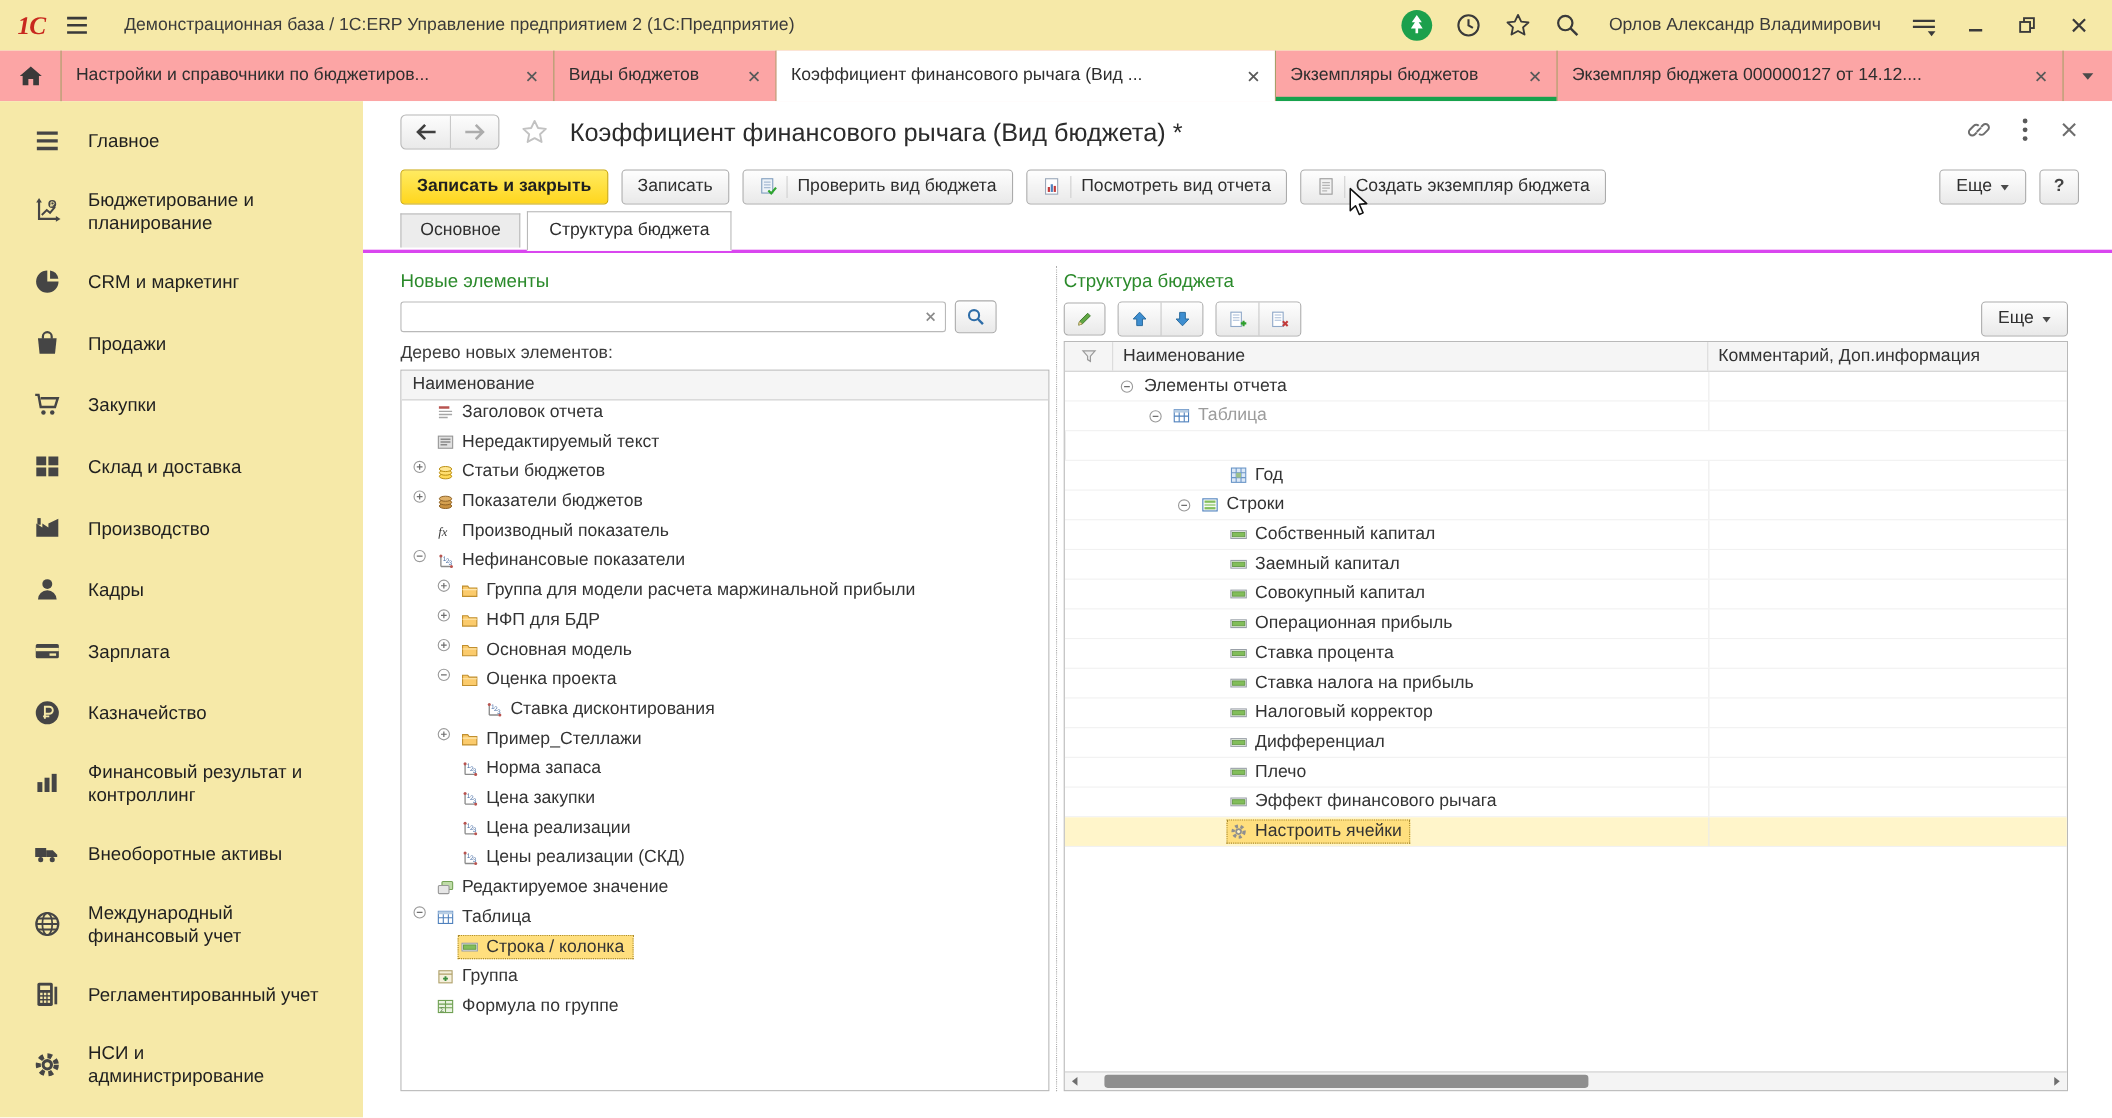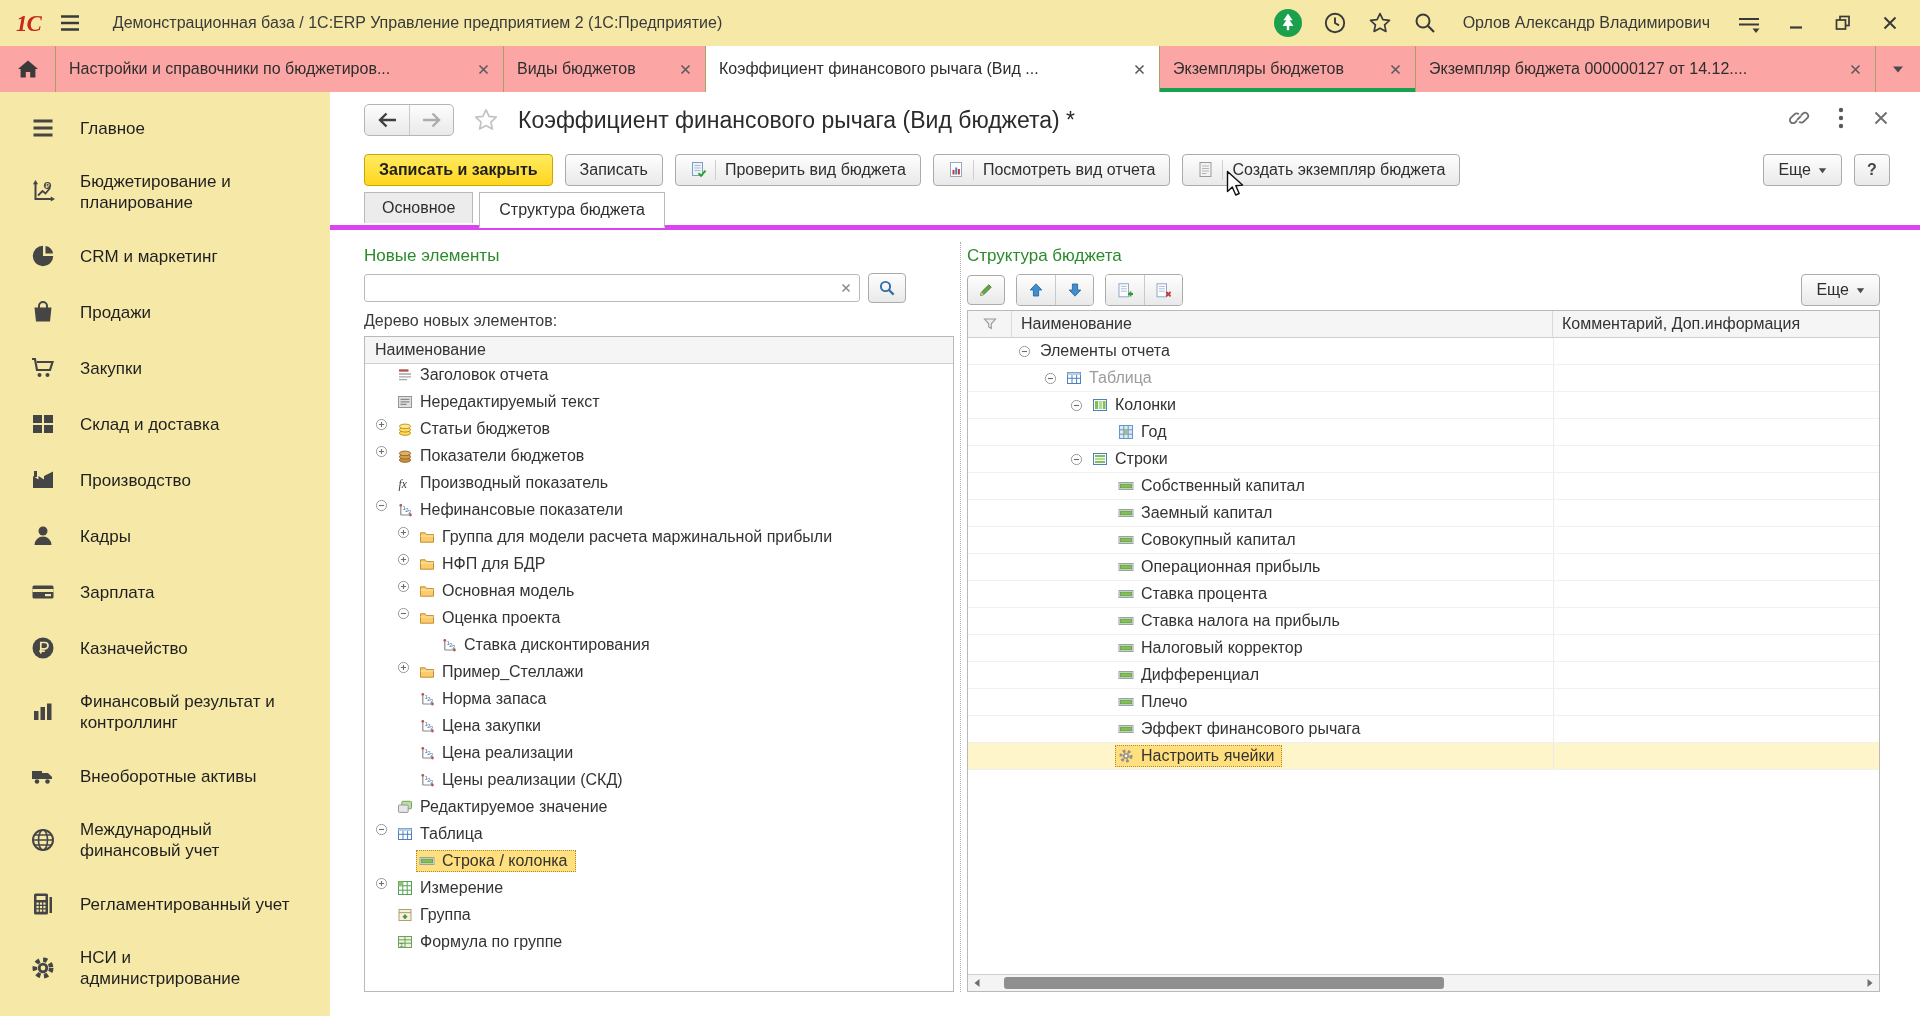--- a/index.html
+++ b/index.html
@@ -48,21 +48,21 @@
   
   .form-toolbar{height:44px;display:flex;align-items:center;gap:12px;padding:0 30px 0 34px}
   .btn{height:32px;display:inline-flex;align-items:center;padding:0 14px;border:1px solid #ABABAB;border-radius:4px;background:linear-gradient(#FEFEFE,#E9E9E9);font-size:16px;color:#2E2E2E;white-space:nowrap}
   .btn.primary{background:linear-gradient(#FFEB61,#FFD61E);border-color:#C9A602;font-weight:bold;color:#1F1F1F}
   .btn .sep{width:1px;height:20px;background:#CFCFCF;margin:0 9px 0 7px}
   .btn .caret{margin-left:7px}
   .tspacer{flex:1}
   .btn.qbtn{width:36px;justify-content:center;padding:0;font-weight:bold;color:#444}
 
   
-  .form-tabs{display:flex;align-items:flex-start;padding-left:34px;border-bottom:5px solid #d946ef;height:38px}
+  .form-tabs{display:flex;align-items:center;padding-left:34px;border-bottom:3px solid #d946ef;height:38px}
   .ftab{padding:6px 17px;font-size:16px;background:#ECECEC;border:1px solid #B9B9B9;border-bottom:none;margin-right:6px;color:#2E2E2E}
   .ftab.active{background:#fff;padding:8px 19px;margin-bottom:-1px;border-bottom:1px solid #fff}
 
   
   .panels{flex:1;display:flex;padding:12px 40px 24px 34px;min-height:0}
   .left-panel{width:590px;flex:none;display:flex;flex-direction:column;min-height:0}
   .panel-header{height:28px;display:flex;align-items:center;font-size:17px;color:#2B8A2B}
   .search-row{height:36px;display:flex;align-items:center;gap:8px}
   .search-input{width:496px;height:28px;border:1px solid #B9B9B9;border-radius:3px;background:#fff;display:flex;align-items:center;padding:0 7px}
   .search-input input{flex:1;border:none;outline:none;font-size:16px;font-family:inherit;height:24px;min-width:0}
@@ -842,39 +842,20 @@
                     <svg width="16" height="16" viewBox="0 0 16 16">
                       <rect x="1" y="4.5" width="14" height="7" fill="#fff" stroke="#9AA0A8"></rect>
                       <rect x="2.3" y="6" width="11.4" height="4" fill="#82BE5A" stroke="#5E9442" stroke-width=".8"></rect>
                     </svg>
                   </span>
                   <span class="tlabel">Строка / колонка</span>
                 </span>
               </div>
               <div class="trow">
                 <span class="ind" style="width:10px"></span>
-                <span class="icn exp">
-                  <svg width="13" height="13" viewBox="0 0 13 13">
-                    <circle cx="6.5" cy="6.5" r="5.1" fill="#fff" stroke="#9A9A9A"></circle>
-                    <path d="M3.9 6.5h5.2M6.5 3.9v5.2" stroke="#6E6E6E" stroke-width="1.1"></path>
-                  </svg>
-                </span>
-                <span class="chip">
-                  <span class="icn">
-                    <svg width="16" height="16" viewBox="0 0 16 16">
-                      <rect x="1.5" y="1.5" width="13" height="13" fill="#fff" stroke="#55A055"></rect>
-                      <path d="M1.5 5.8h13M1.5 10.2h13M5.8 1.5v13M10.2 1.5v13" stroke="#55A055"></path>
-                      <rect x="1.5" y="1.5" width="4.3" height="4.3" fill="#8CC46B"></rect>
-                    </svg>
-                  </span>
-                  <span class="tlabel">Измерение</span>
-                </span>
-              </div>
-              <div class="trow">
-                <span class="ind" style="width:10px"></span>
                 <span class="expspace"></span>
                 <span class="chip">
                   <span class="icn">
                     <svg width="16" height="16" viewBox="0 0 16 16">
                       <rect x="2" y="2.5" width="12" height="11" fill="#F5F0DC" stroke="#AFA06A"></rect>
                       <path d="M2 5.6h12" stroke="#AFA06A"></path>
                       <path d="M8 7.5v4.4M5.8 9.7h4.4" stroke="#3F8F3F" stroke-width="1.7"></path>
                     </svg>
                   </span>
                   <span class="tlabel">Группа</span>
@@ -1000,40 +981,20 @@
                         <rect x="1.5" y="2.5" width="13" height="2.6" fill="#B7CDE4"></rect>
                         <path d="M1.5 8.3h13M6 5.1v8.4M10.6 5.1v8.4" stroke="#4F81BD" fill="none"></path>
                       </svg>
                     </span>
                     <span class="tlabel muted">Таблица</span>
                   </span>
                 </div>
                 <div class="c2"></div>
               </div>
               <div class="rrow">
-                <div class="c1">
-                  <span class="ind" style="width:102px"></span>
-                  <span class="icn exp">
-                    <svg width="13" height="13" viewBox="0 0 13 13">
-                      <circle cx="6.5" cy="6.5" r="5.1" fill="#fff" stroke="#9A9A9A"></circle>
-                      <path d="M3.9 6.5h5.2" stroke="#6E6E6E" stroke-width="1.1"></path>
-                    </svg>
-                  </span>
-                  <span class="chip">
-                    <span class="icn">
-                      <svg width="16" height="16" viewBox="0 0 16 16">
-                        <rect x="1.5" y="2.5" width="13" height="11" fill="#fff" stroke="#4F81BD"></rect>
-                        <rect x="3" y="4" width="3.1" height="8" fill="#82BE5A"></rect>
-                        <rect x="6.9" y="4" width="3.1" height="8" fill="#B2D89A"></rect>
-                        <rect x="10.8" y="4" width="2.7" height="8" fill="#82BE5A"></rect>
-                      </svg>
-                    </span>
-                    <span class="tlabel">Колонки</span>
-                  </span>
-                </div>
                 <div class="c2"></div>
               </div>
               <div class="rrow">
                 <div class="c1">
                   <span class="ind" style="width:128px"></span>
                   <span class="expspace"></span>
                   <span class="chip">
                     <span class="icn">
                       <svg width="16" height="16" viewBox="0 0 16 16">
                         <rect x="1.5" y="1.5" width="13" height="13" fill="#DCE9F7" stroke="#6B96C8"></rect>

